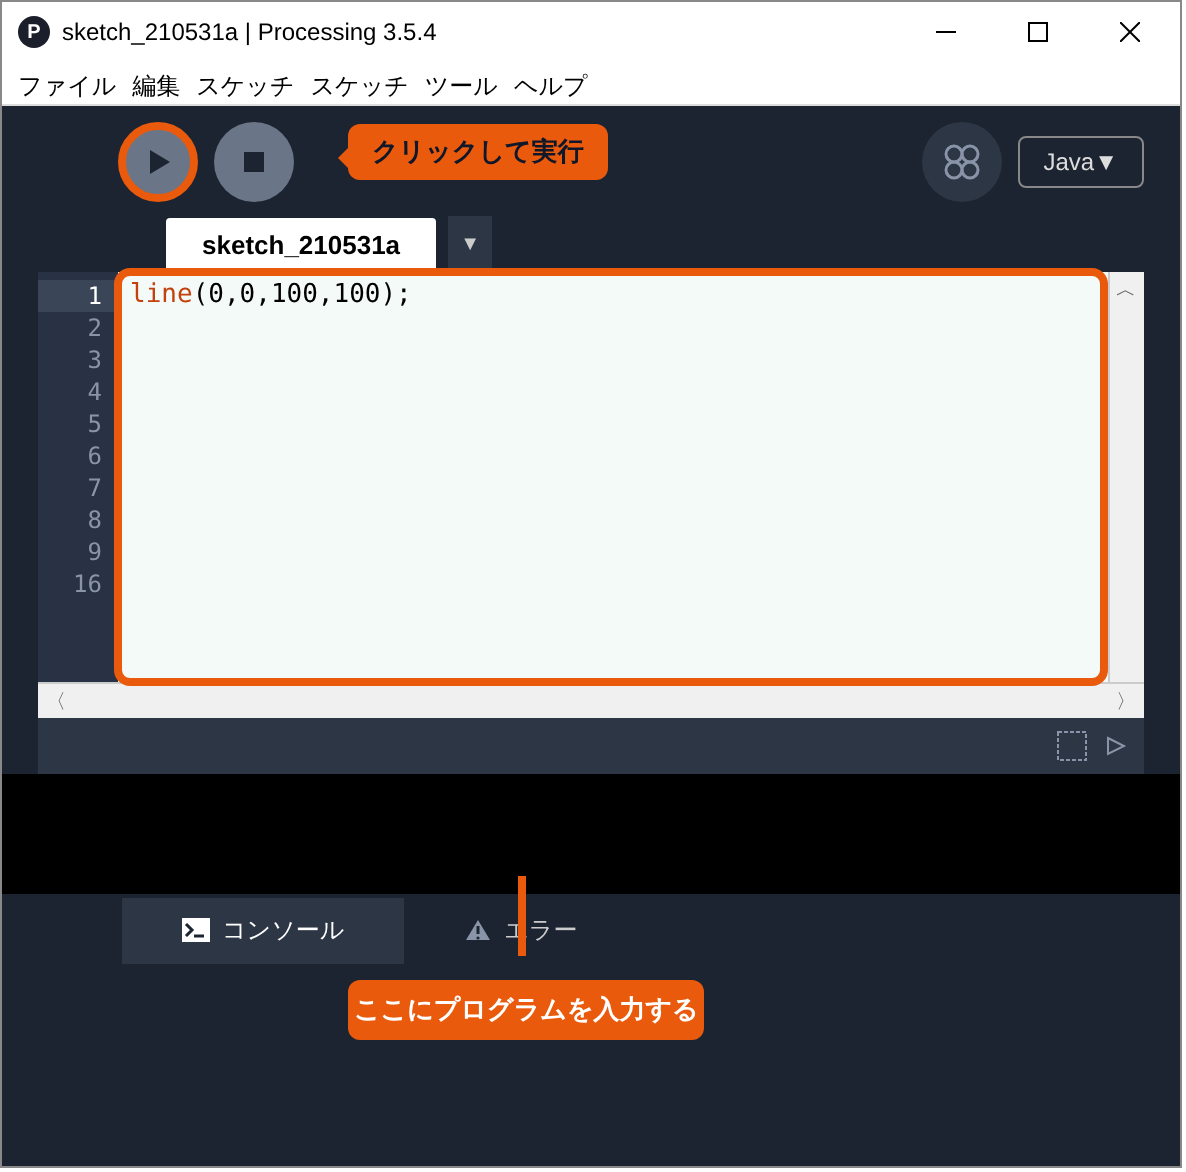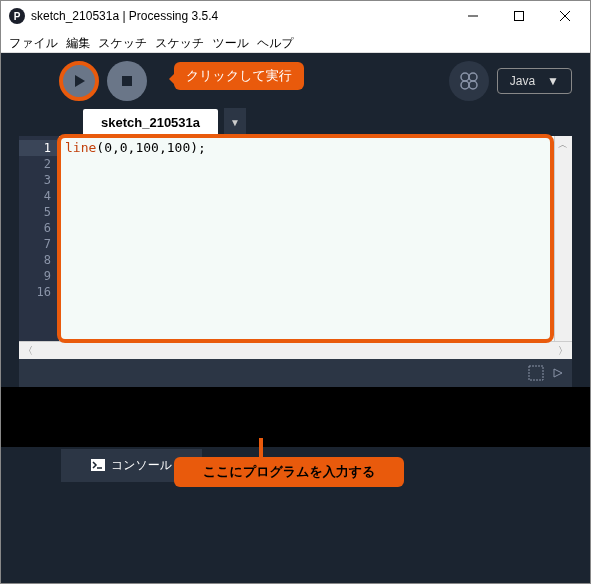--- a/index.html
+++ b/index.html
@@ -16,26 +16,26 @@
 .menubar { display: flex; height: 22px; padding: 0 8px; background: #fff; font-size: 12px; align-items: flex-end; gap: 8px; border-bottom: 1px solid #ddd; }
 .menubar span { cursor: default; }
 
 .darkwrap { background: #1b2430; flex: 1; display: flex; flex-direction: column; position: relative; }
 
 .toolbar { height: 55px; display: flex; align-items: center; padding: 0 18px; position: relative; }
 .rbtn { width: 40px; height: 40px; border-radius: 50%; background: #6a7688; margin-left: 40px; display: flex; align-items: center; justify-content: center; }
 .rbtn2 { width: 40px; height: 40px; border-radius: 50%; background: #6a7688; margin-left: 8px; display: flex; align-items: center; justify-content: center; }
 .rbtn-hl { border: 4px solid #e95a0c; }
 
-.annot1 { position: absolute; left: 173px; top: 9px; background: #e95a0c; color: #ffffff; padding: 5px 12px; border-radius: 6px; font-size: 13px; font-weight: normal; text-align: center; }
+.annot1 { position: absolute; left: 173px; top: 9px; background: #e95a0c; color: #0f172a; padding: 5px 12px; border-radius: 6px; font-size: 13px; font-weight: bold; text-align: center; }
 .annot1::before { content: ""; position: absolute; left: -12px; top: 10px; border: 7px solid transparent; border-right-color: #e95a0c; }
 
 .spacer { flex: 1; }
 .butterfly { width: 40px; height: 40px; border-radius: 50%; background: #2c3645; display: flex; align-items: center; justify-content: center; margin-right: 8px; }
-.modebtn { border: 1px solid #888; border-radius: 4px; color: #ddd; padding: 5px 12px; font-size: 12px; display: flex; align-items: center; gap: 12px; }
+.modebtn { border: 1px solid #888; border-radius: 4px; color: #ddd; padding: 5px 12px; font-size: 12px; display: flex; align-items: center; gap: 0; }
 
 .tabbar { display: flex; padding-left: 82px; align-items: flex-end; }
 .tab { background: #fff; padding: 6px 18px; font-size: 13px; font-weight: bold; border-top-left-radius: 2px; border-top-right-radius: 2px; }
 .tabdd { background: #2c3645; color: #ccc; width: 22px; height: 28px; display: flex; align-items: center; justify-content: center; margin-left: 6px; font-size: 10px; }
 
 .editorwrap { position: relative; margin: 0 18px; }
 .editor { background: #fff; height: 205px; display: flex; position: relative; }
 .gutter { width: 40px; background: #293244; color: #8a94a8; font-family: "Consolas", monospace; font-size: 12px; padding-top: 4px; }
 .gline { text-align: right; padding-right: 8px; height: 16px; line-height: 16px; }
 .gline.cur { background: #3a4558; color: #fff; }
@@ -43,21 +43,21 @@
 .kw { color: #c2410c; }
 .vscroll { width: 18px; background: #f0f0f0; border-left: 1px solid #ccc; position: relative; }
 .vscroll .up { position: absolute; top: 2px; left: 3px; font-size: 10px; color: #666; }
 
 .editorborder { position: absolute; top: -2px; left: 38px; width: calc(100% - 56px); height: 209px; border: 4px solid #e95a0c; border-radius: 8px; pointer-events: none; }
 
 .hscroll { background: #f0f0f0; height: 18px; margin: 0 18px; border-top: 1px solid #ccc; display: flex; align-items: center; justify-content: space-between; font-size: 10px; color: #666; padding: 0 4px; }
 
 .statusbar { background: #2c3645; height: 28px; margin: 0 18px; display: flex; align-items: center; justify-content: flex-end; padding: 0 8px; gap: 8px; color: #8a94a8; }
 
-.annot2 { position: absolute; left: 173px; top: 404px; background: #e95a0c; color: #000000; padding: 6px 29px; border-radius: 6px; font-size: 13px; font-weight: bold; }
+.annot2 { position: absolute; left: 173px; top: 437px; background: #e95a0c; color: #ffffff; padding: 6px 3px; border-radius: 6px; font-size: 13px; font-weight: bold; }
 .annot2line { position: absolute; left: 258px; top: 385px; width: 4px; height: 40px; background: #e95a0c; }
 
 .blackgap { background: #000; height: 60px; }
 
 .console { background: #1b2430; height: 36px; display: flex; align-items: center; padding-left: 60px; gap: 0; }
 .ctab { display: flex; align-items: center; gap: 6px; padding: 8px 30px; color: #ccc; font-size: 12px; }
 .ctab.active { background: #2c3645; color: #fff; }
 .ctab .ci { width: 14px; height: 12px; }
 </style>
 </head>

